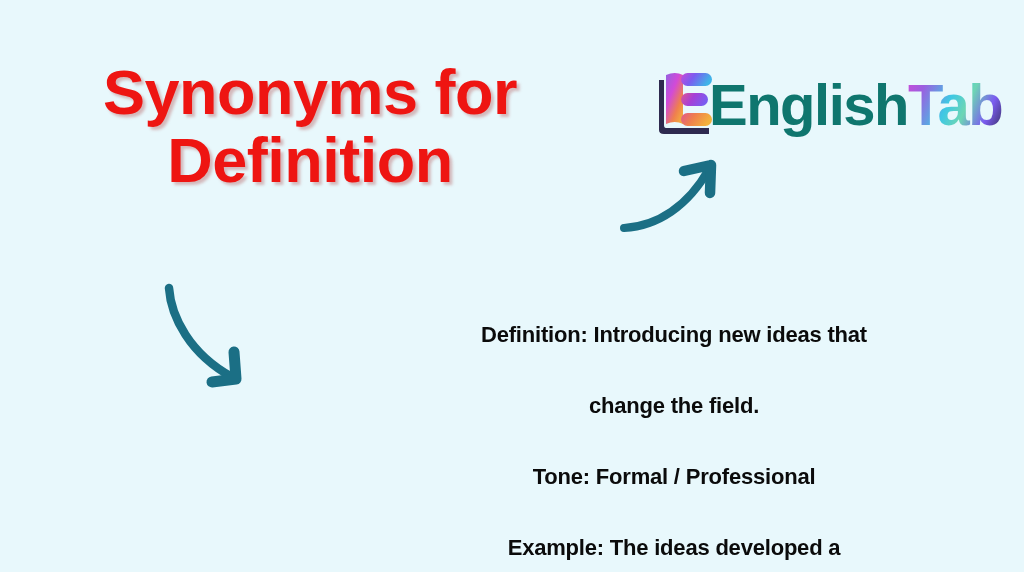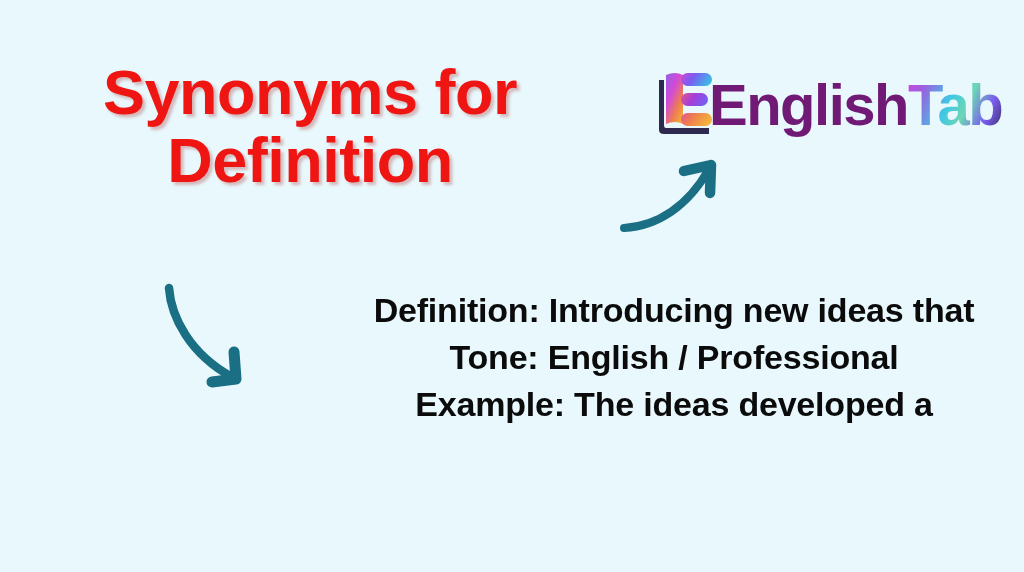--- a/index.html
+++ b/index.html
@@ -62,21 +62,21 @@
     font-weight: bold;
     font-size: 58px;
     line-height: 1;
     letter-spacing: -1.5px;
     white-space: nowrap;
     margin-left: -6px;
     position: relative;
     top: 2px;
   }
   .word-dark {
-    color: #701a75;
+    color: #0f766e;
   }
   .word-gradient {
     background: linear-gradient(115deg,
         #d24ad8 0%,
         #9b5fe0 18%,
         #3fc8e4 44%,
         #6dd6b4 60%,
         #7b5cf0 80%,
         #2e2a4f 100%);
     -webkit-background-clip: text;
@@ -98,24 +98,25 @@
     left: 350px;
     top: 287px;
     width: 648px;
     text-align: center;
   }
   .body-line {
     display: block;
     color: #0b0b0b;
     font-family: "Liberation Sans", sans-serif;
     font-weight: bold;
-    font-size: 34px;
+    font-size: 22px;
     line-height: 47px;
     letter-spacing: -0.2px;
     white-space: nowrap;
+    margin-top: 24px;
   }
 </style>
 </head>
 <body>
 
 <div id="canvas">
 
   <div id="title-block">
     <span class="title-line">Synonyms for</span>
     <span class="title-line">Definition</span>
@@ -165,17 +166,18 @@
     <path d="M86 107 L62 110 M86 107 L84 80" fill="none" stroke="#1b6f85" stroke-width="11" stroke-linecap="round" stroke-linejoin="round"></path>
   </svg>
 
   <svg id="arrow-up" width="120" height="95" viewBox="0 0 120 95">
     <path d="M16 78 C50 76, 80 56, 101 19" fill="none" stroke="#1b6f85" stroke-width="8" stroke-linecap="round"></path>
     <path d="M103 15 L76 21 M103 15 L102 43" fill="none" stroke="#1b6f85" stroke-width="10.5" stroke-linecap="round" stroke-linejoin="round"></path>
   </svg>
 
   <div id="body-block">
     <span class="body-line">Definition: Introducing new ideas that</span>
-    <span class="body-line">Tone: English / Professional</span>
+    <span class="body-line">change the field.</span>
+    <span class="body-line">Tone: Formal / Professional</span>
     <span class="body-line">Example: The ideas developed a</span>
   </div>
 
 </div>
 
 </body></html>

